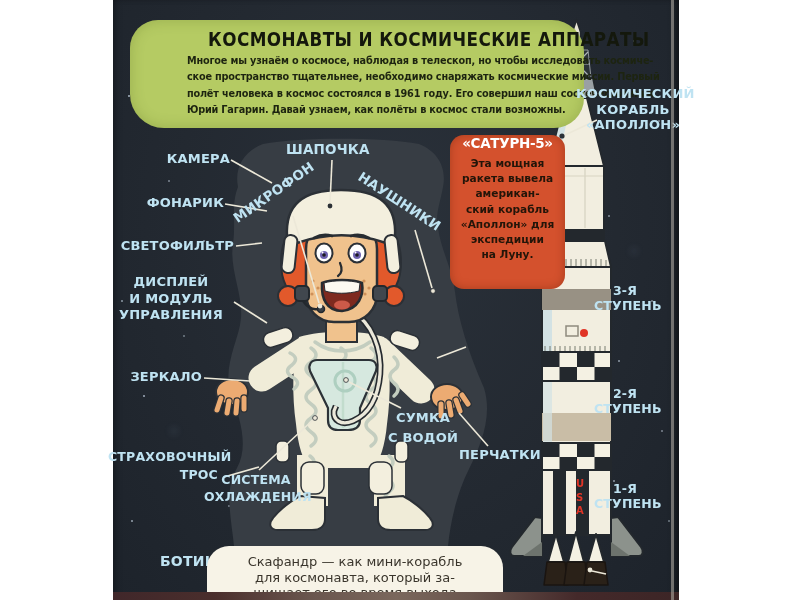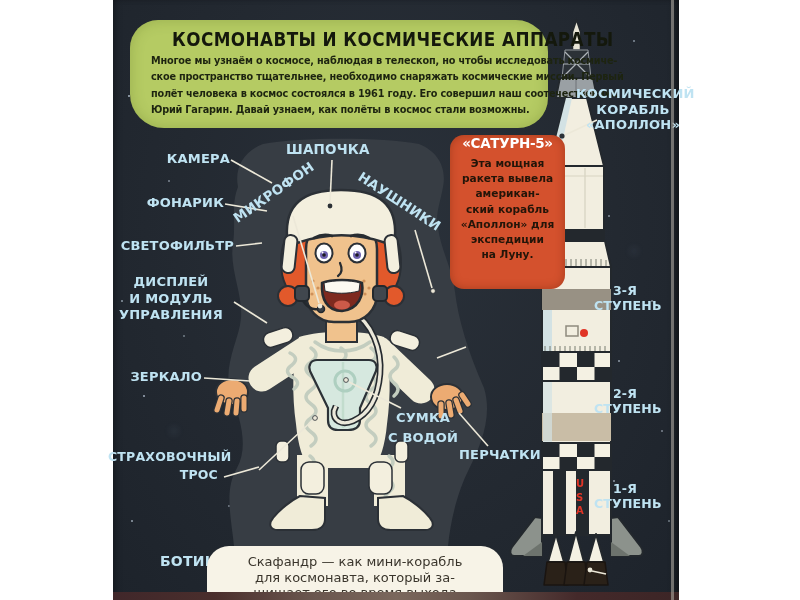--- a/index.html
+++ b/index.html
@@ -25,21 +25,21 @@
       520px 40px 0 0 rgba(215,230,245,.55), 545px 120px 0 0 rgba(215,230,245,.5),
       495px 215px 0 0 rgba(215,230,245,.55), 538px 300px 0 0 rgba(215,230,245,.5),
       505px 360px 0 0 rgba(215,230,245,.6), 548px 430px 0 0 rgba(215,230,245,.5),
       500px 480px 0 0 rgba(215,230,245,.6), 555px 520px 0 0 rgba(215,230,245,.45),
       460px 555px 0 0 rgba(215,230,245,.5), 430px 330px 0 0 rgba(215,230,245,.4),
       232px 45px 6px 3px rgba(150,180,210,.12), 392px 65px 8px 4px rgba(150,180,210,.10),
       60px 430px 7px 3px rgba(150,180,210,.10), 520px 250px 7px 3px rgba(150,180,210,.09);}
   
   .title-box{position:absolute;left:130px;top:20px;width:418px;height:108px;
     background:#b5cb63;border-radius:28px 32px 30px 34px;
-    box-shadow:inset 0 0 14px rgba(70,90,20,.25);text-align:center;}
+    box-shadow:inset 0 0 14px rgba(70,90,20,.25);text-align:center;padding-left:36px;}
   .title-line{margin-top:7px;white-space:nowrap;font-weight:bold;font-size:20px;color:#14180c;}
   .squish{display:inline-block;transform:scaleX(.84);transform-origin:50% 50%;letter-spacing:.5px;}
   .intro{margin-top:2px;font-weight:bold;font-size:10.8px;line-height:16.4px;color:#1d2410;
     white-space:pre;transform:scaleX(.9);transform-origin:50% 0;letter-spacing:-.2px;}
   
   .lbl{position:absolute;font-weight:bold;font-size:13px;color:#bfe3f2;
        white-space:pre-line;letter-spacing:.2px;line-height:16px;}
   .tr{text-align:right}.tc{text-align:center}
   .rot-l{transform:rotate(-35deg);transform-origin:50% 50%;}
   .rot-r{transform:rotate(33deg);transform-origin:50% 50%;}
@@ -320,20 +320,22 @@
 УПРАВЛЕНИЯ</div>
   <div class="lbl tr" style="left:112px;top:369px;width:90px">ЗЕРКАЛО</div>
   <div class="lbl tr" style="left:108px;top:448px;width:110px;font-size:12.5px;line-height:18px">СТРАХОВОЧНЫЙ
 ТРОС</div>
   <div class="lbl" style="left:160px;top:553px;font-size:14px">БОТИНКИ</div>
   <div class="lbl" style="left:286px;top:141px;font-size:13.5px">ШАПОЧКА</div>
   <div class="lbl tc rot-l" style="left:226px;top:184px;width:95px;font-size:13.5px">МИКРОФОН</div>
   <div class="lbl tc rot-r" style="left:352px;top:193px;width:95px;font-size:13.5px">НАУШНИКИ</div>
   <div class="lbl tc" style="left:388px;top:408px;width:70px;line-height:19.5px">СУМКА
 С ВОДОЙ</div>
+  <div class="lbl tc" style="left:204px;top:472px;width:104px;font-size:12.5px;line-height:16.5px">СИСТЕМА
+ОХЛАЖДЕНИЯ</div>
   <div class="lbl" style="left:459px;top:447px">ПЕРЧАТКИ</div>
 
   <div class="lbl tc" style="left:576px;top:86px;width:114px;line-height:15.5px">КОСМИЧЕСКИЙ
 КОРАБЛЬ
 «АПОЛЛОН»</div>
   <div class="lbl tc" style="left:594px;top:283px;width:62px;font-size:12.5px;line-height:15px">3-Я
 СТУПЕНЬ</div>
   <div class="lbl tc" style="left:594px;top:386px;width:62px;font-size:12.5px;line-height:15px">2-Я
 СТУПЕНЬ</div>
   <div class="lbl tc" style="left:594px;top:481px;width:62px;font-size:12.5px;line-height:15px">1-Я

